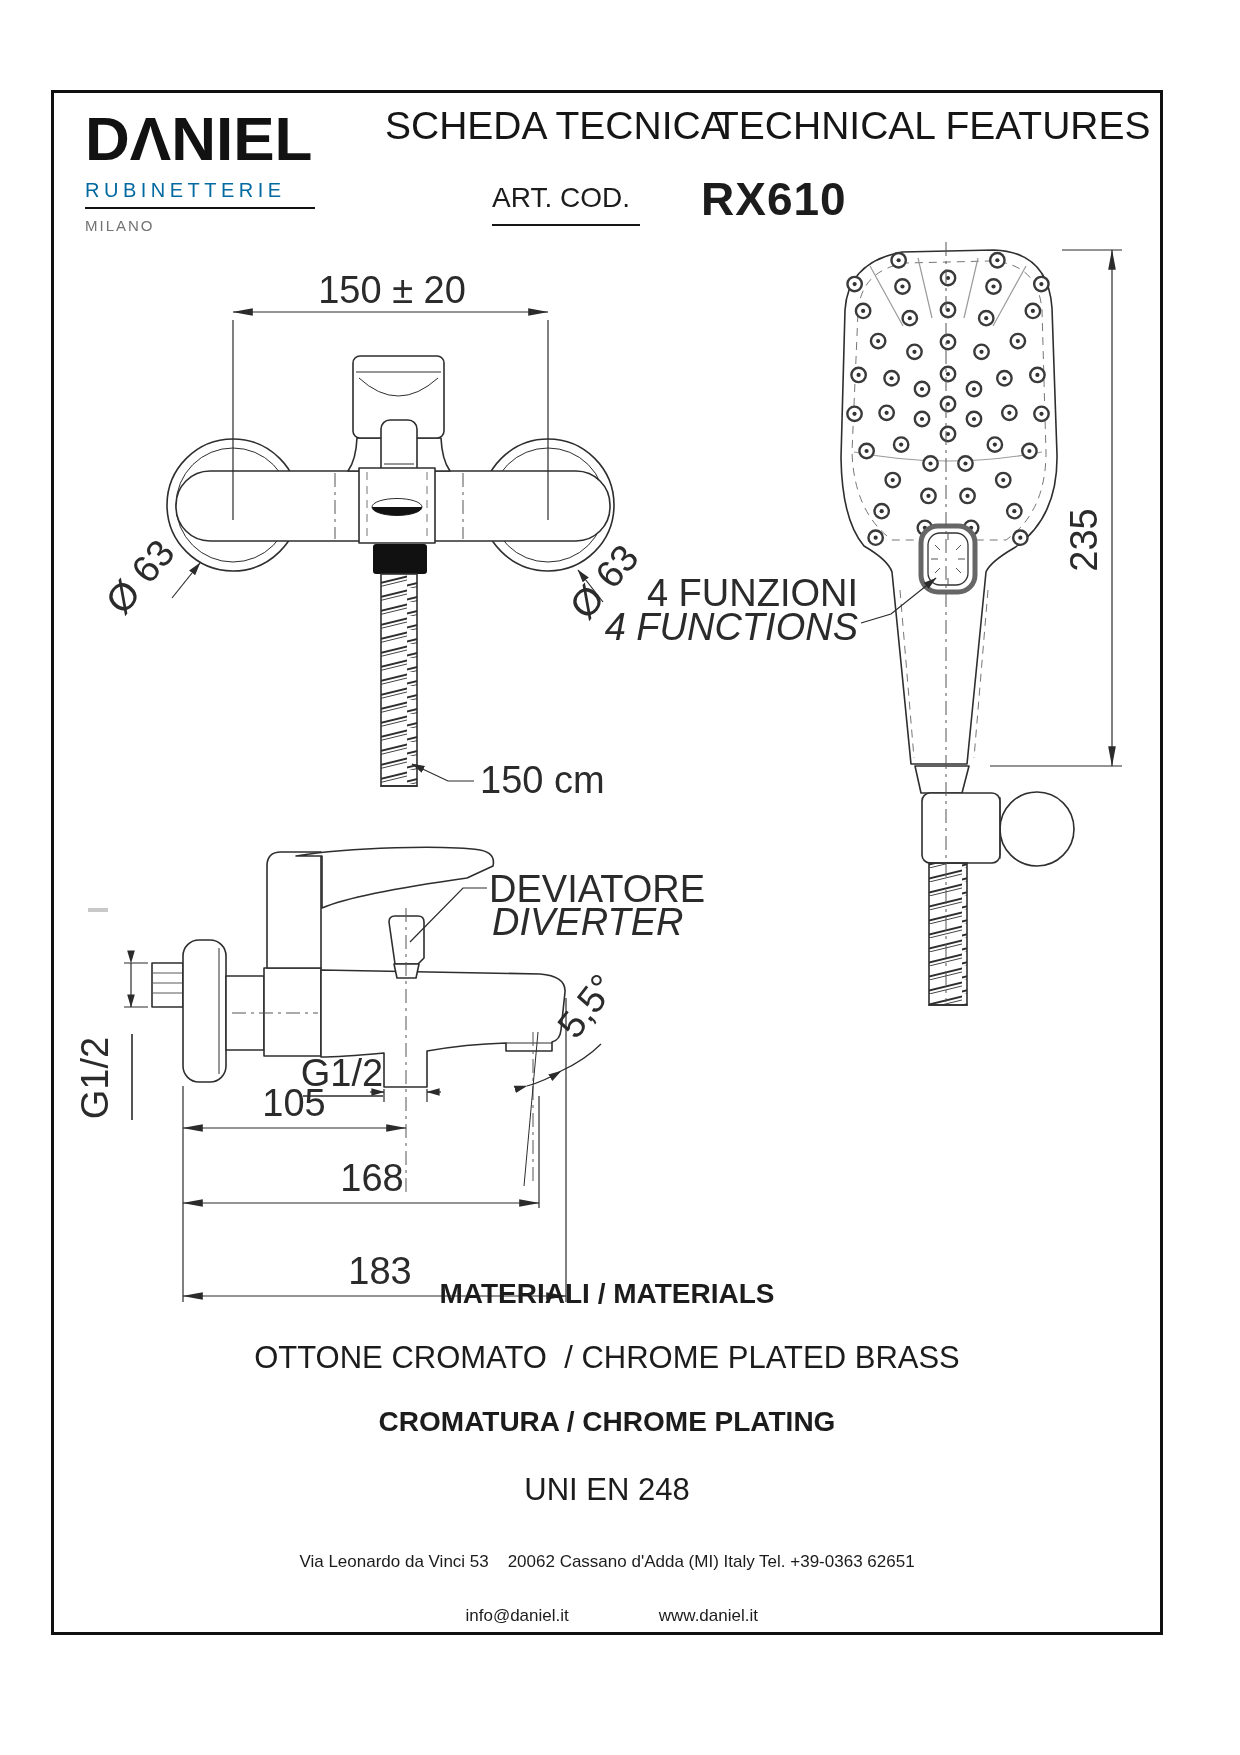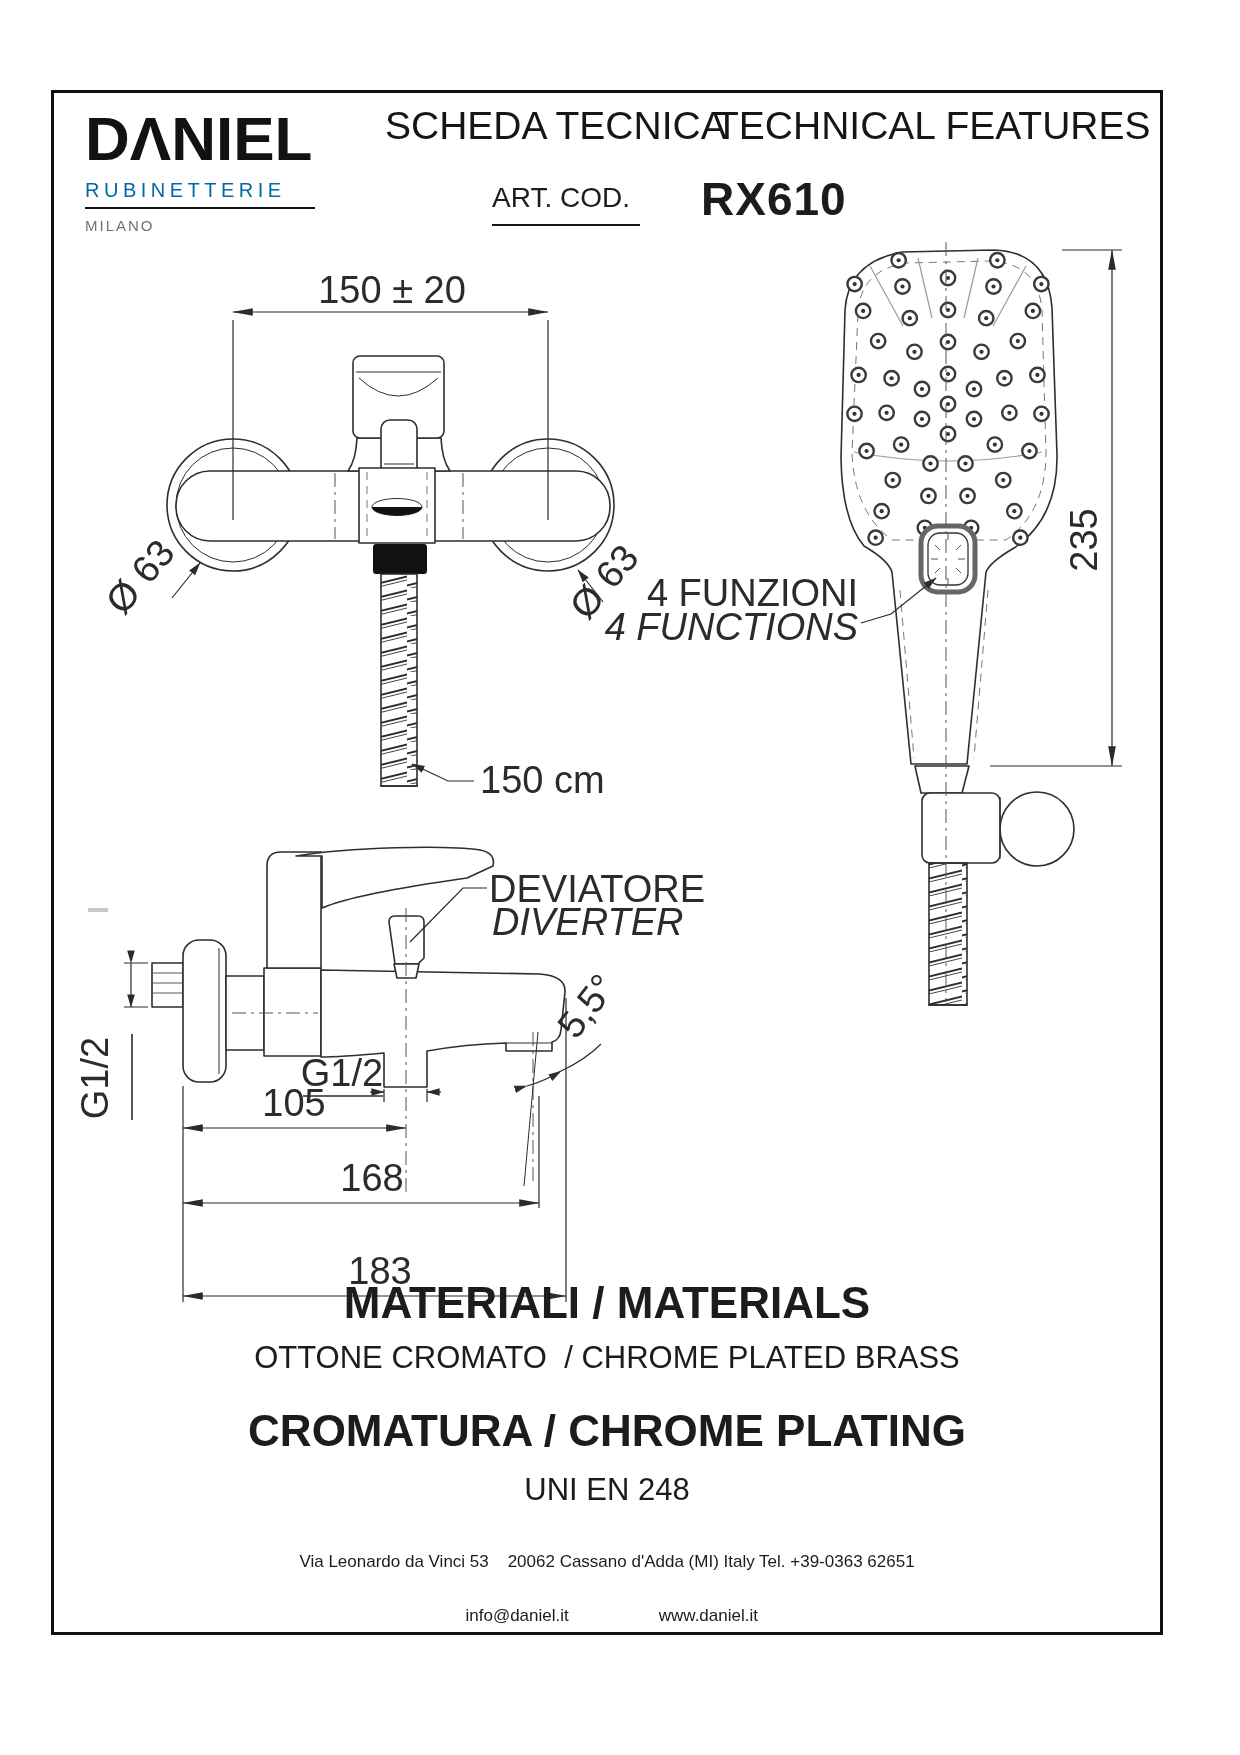--- a/index.html
+++ b/index.html
@@ -11,21 +11,21 @@
   .logo-brand{font-size:62px;font-weight:bold;line-height:0.95;letter-spacing:0px;color:#121212;}
   .logo-sub{font-size:20px;letter-spacing:4.5px;margin-top:10px;color:#0369a1;}
   .logo-rule{border-top:2.5px solid #121212;margin-top:5px;}
   .logo-city{font-size:15px;letter-spacing:2px;margin-top:8px;color:#737373;}
   .doc-title{top:104px;font-size:39px;color:#161616;white-space:pre;}
   .t-it{left:385px;} .t-en{left:715px;}
   .art-label{left:492px;top:182px;font-size:28px;border-bottom:2.5px solid #161616;padding:0 10px 10px 0;}
   .art-value{left:701px;top:172px;font-size:46px;font-weight:bold;letter-spacing:1px;}
   
   .cline{left:51px;width:1112px;text-align:center;white-space:pre;}
-  .m-head{font-size:44px;font-weight:bold;}
+  .m-head{font-size:28px;font-weight:bold;}
   .m-body{font-size:31px;}
   .foot{font-size:17px;}
   .foot-links span{display:inline-block;}
   .gap{width:90px;}
   
   svg{position:absolute;left:0;top:0;}
   .ln{stroke:#2e2e2e;stroke-width:1.6;fill:none;stroke-linejoin:round;stroke-linecap:round;}
   .lnf{stroke:#2e2e2e;stroke-width:1.6;fill:#ffffff;stroke-linejoin:round;}
   .thin{stroke:#2e2e2e;stroke-width:1;fill:none;}
   .dim{stroke:#2b2b2b;stroke-width:1.2;fill:none;}

